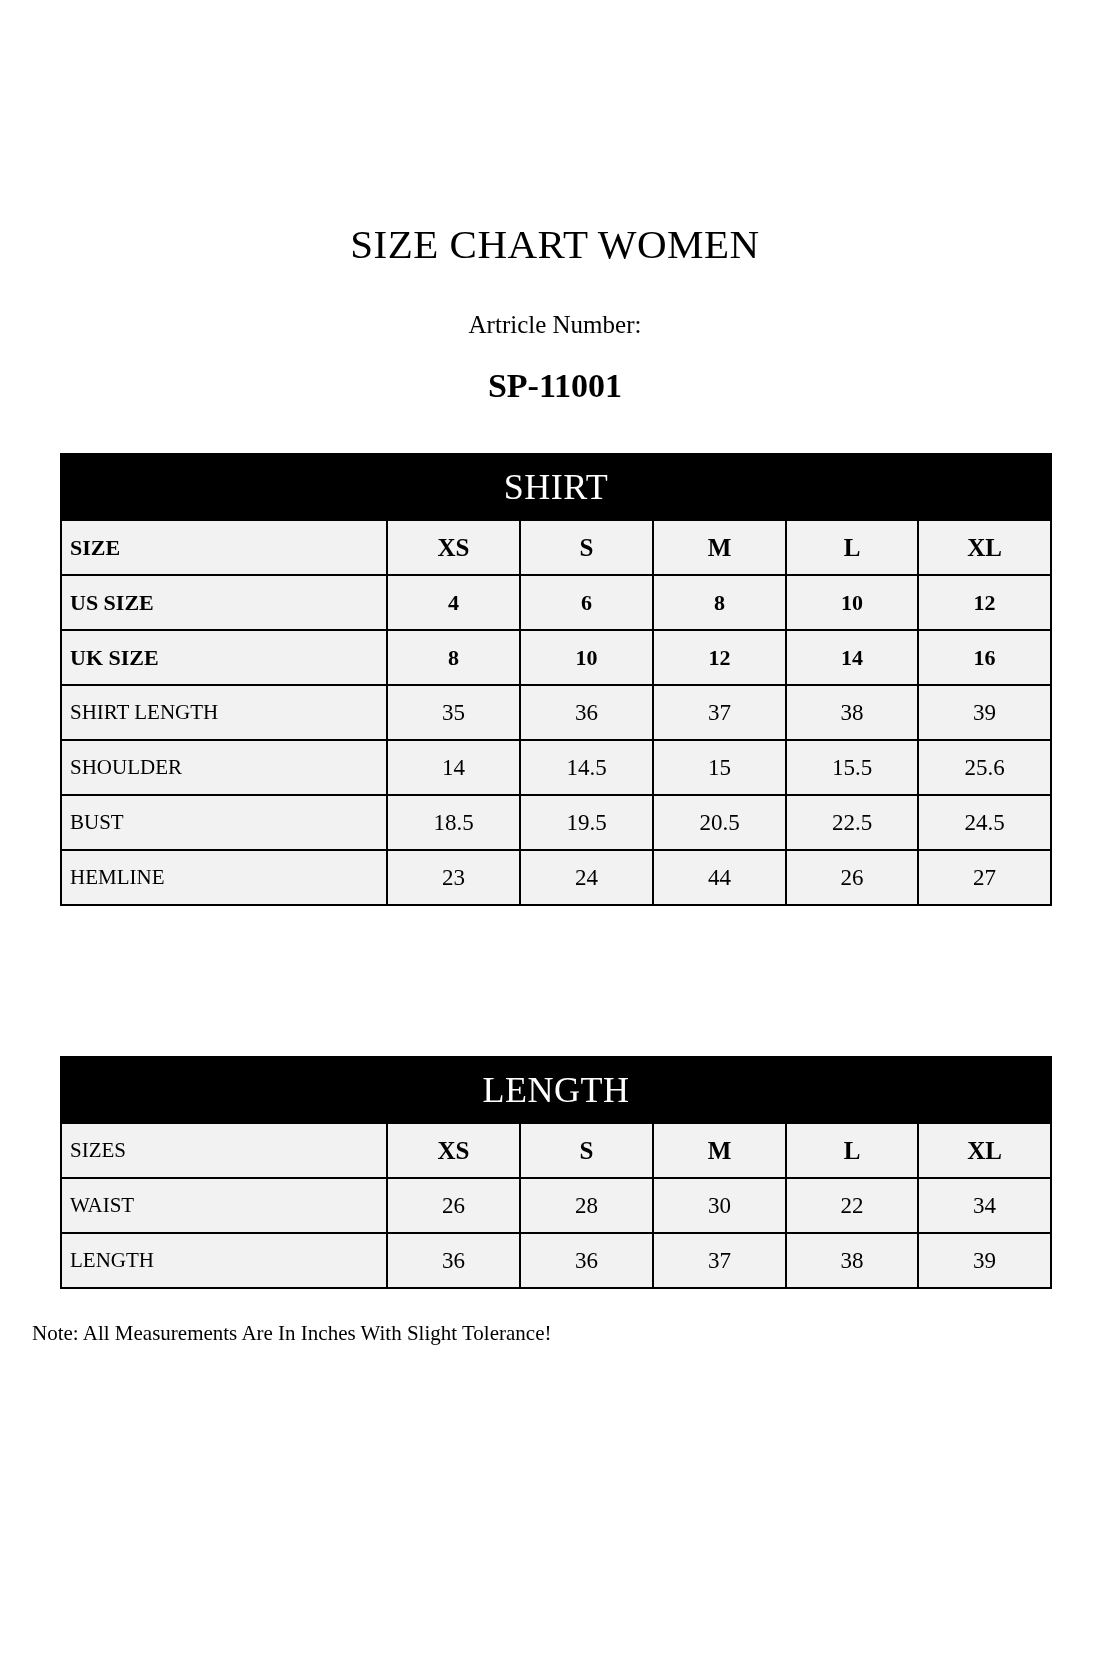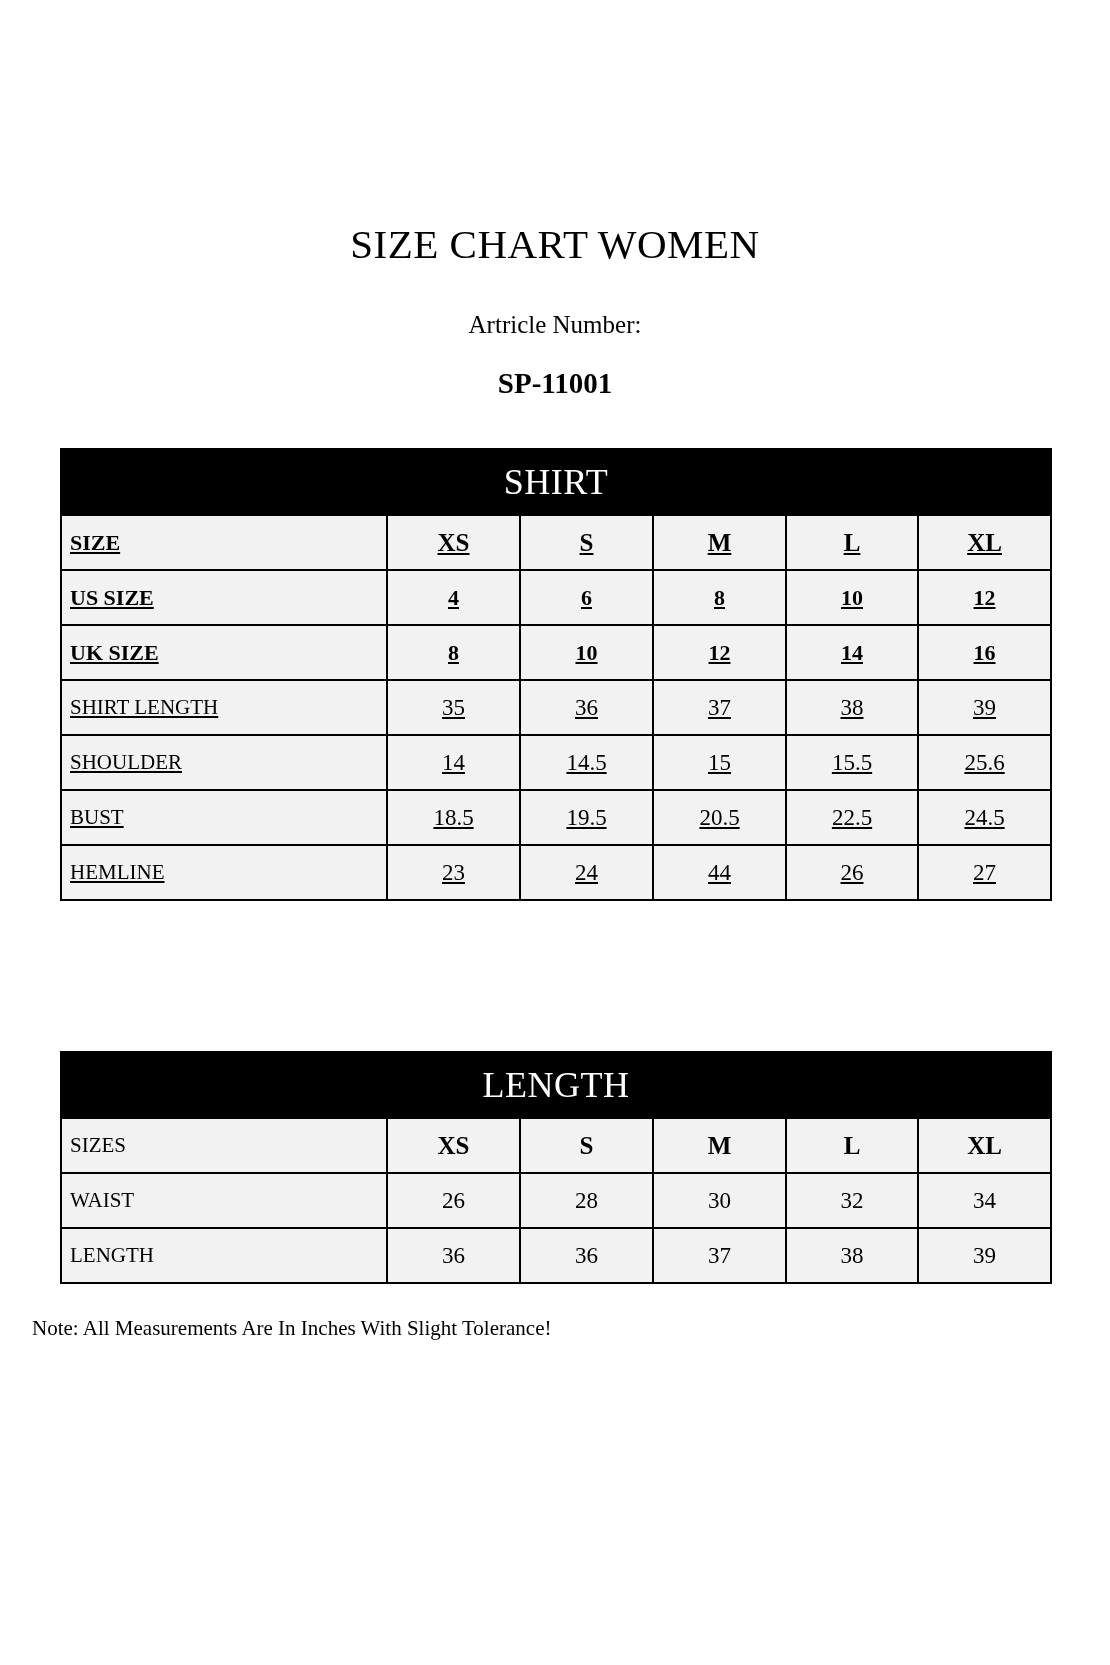--- a/index.html
+++ b/index.html
@@ -32,21 +32,21 @@
   }
   .subtitle {
     text-align: center;
     font-size: 25px;
     margin: 12px;
     padding-top: 32px;
     font-weight: normal;
   }
   .article-number {
     text-align: center;
-    font-size: 29px;
+    font-size: 34px;
     font-weight: bold;
     margin: 0;
     padding-top: 16px;
   }
   .table-wrap {
     margin: 0 auto;
     width: 990px;
   }
   table.size-table {
     border-collapse: collapse;
@@ -94,21 +94,21 @@
     font-size: 25px;
     font-weight: bold;
     height: 53px;
   }
   .spacer-1 { height: 150px; }
   .note {
     font-size: 21px;
     padding-left: 32px;
     padding-top: 32px;
   }
-  .shirt-table-top { margin-top: 48px; text-decoration: underline; }
+  .shirt-table-top { margin-top: 48px; }
 </style>
 </head>
 <body>
 
 <div class="page">
 
   <h1 class="title">SIZE CHART WOMEN</h1>
   <p class="subtitle">Artricle Number:</p>
   <p class="article-number">SP-11001</p>
 
@@ -208,21 +208,21 @@
           <td class="hdr-val">S</td>
           <td class="hdr-val">M</td>
           <td class="hdr-val">L</td>
           <td class="hdr-val">XL</td>
         </tr>
         <tr>
           <td class="row-label">WAIST</td>
           <td class="val">26</td>
           <td class="val">28</td>
           <td class="val">30</td>
-          <td class="val">32</td>
+          <td class="val">22</td>
           <td class="val">34</td>
         </tr>
         <tr>
           <td class="row-label">LENGTH</td>
           <td class="val">36</td>
           <td class="val">36</td>
           <td class="val">37</td>
           <td class="val">38</td>
           <td class="val">39</td>
         </tr>

